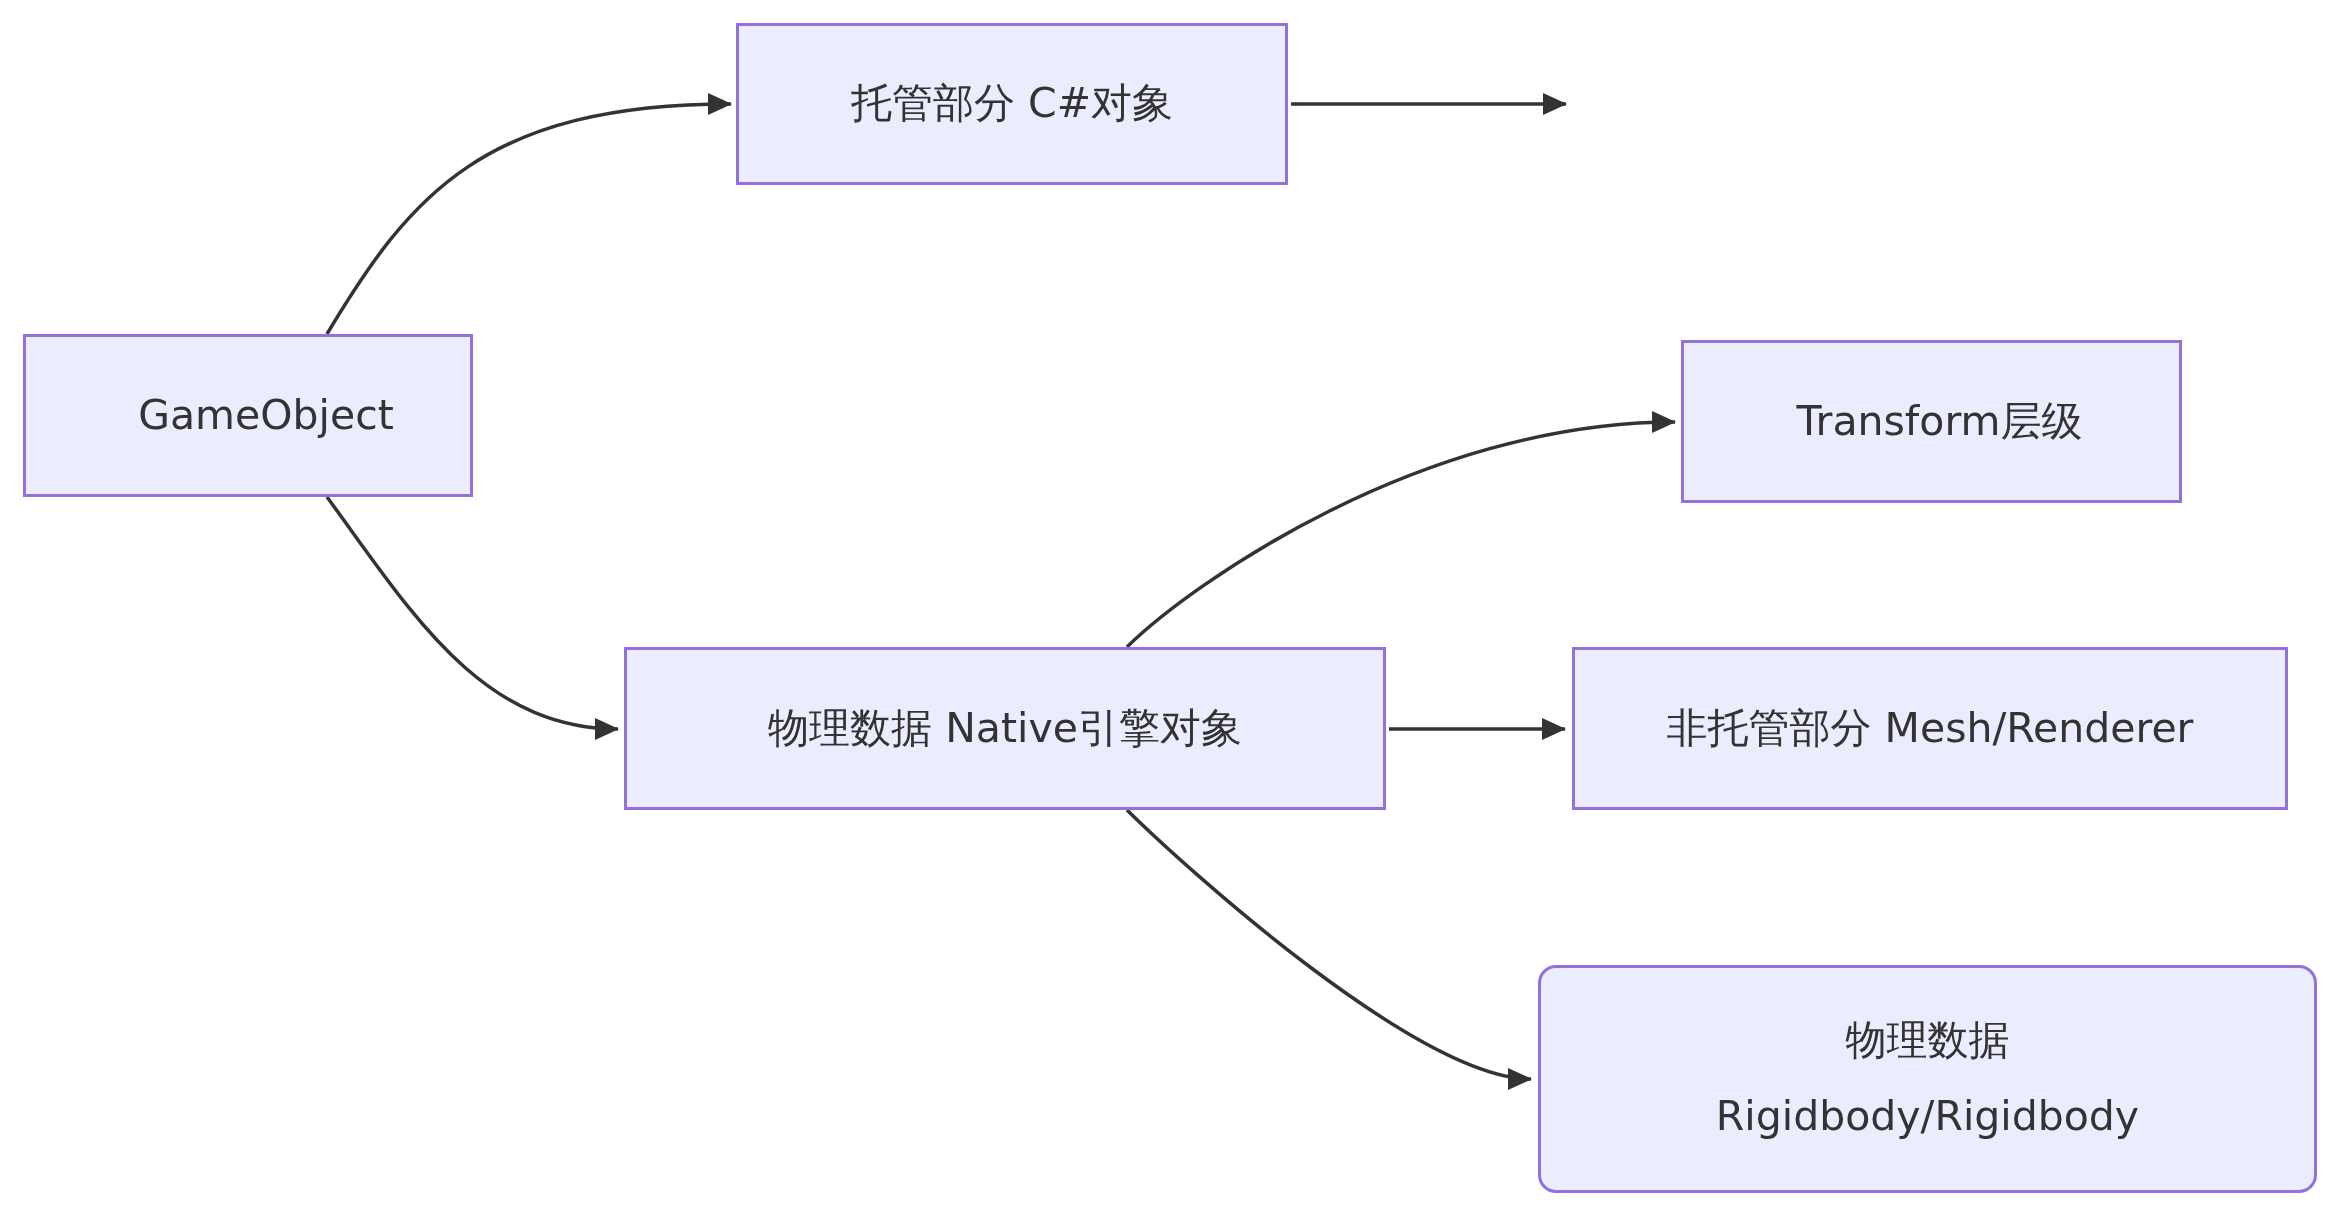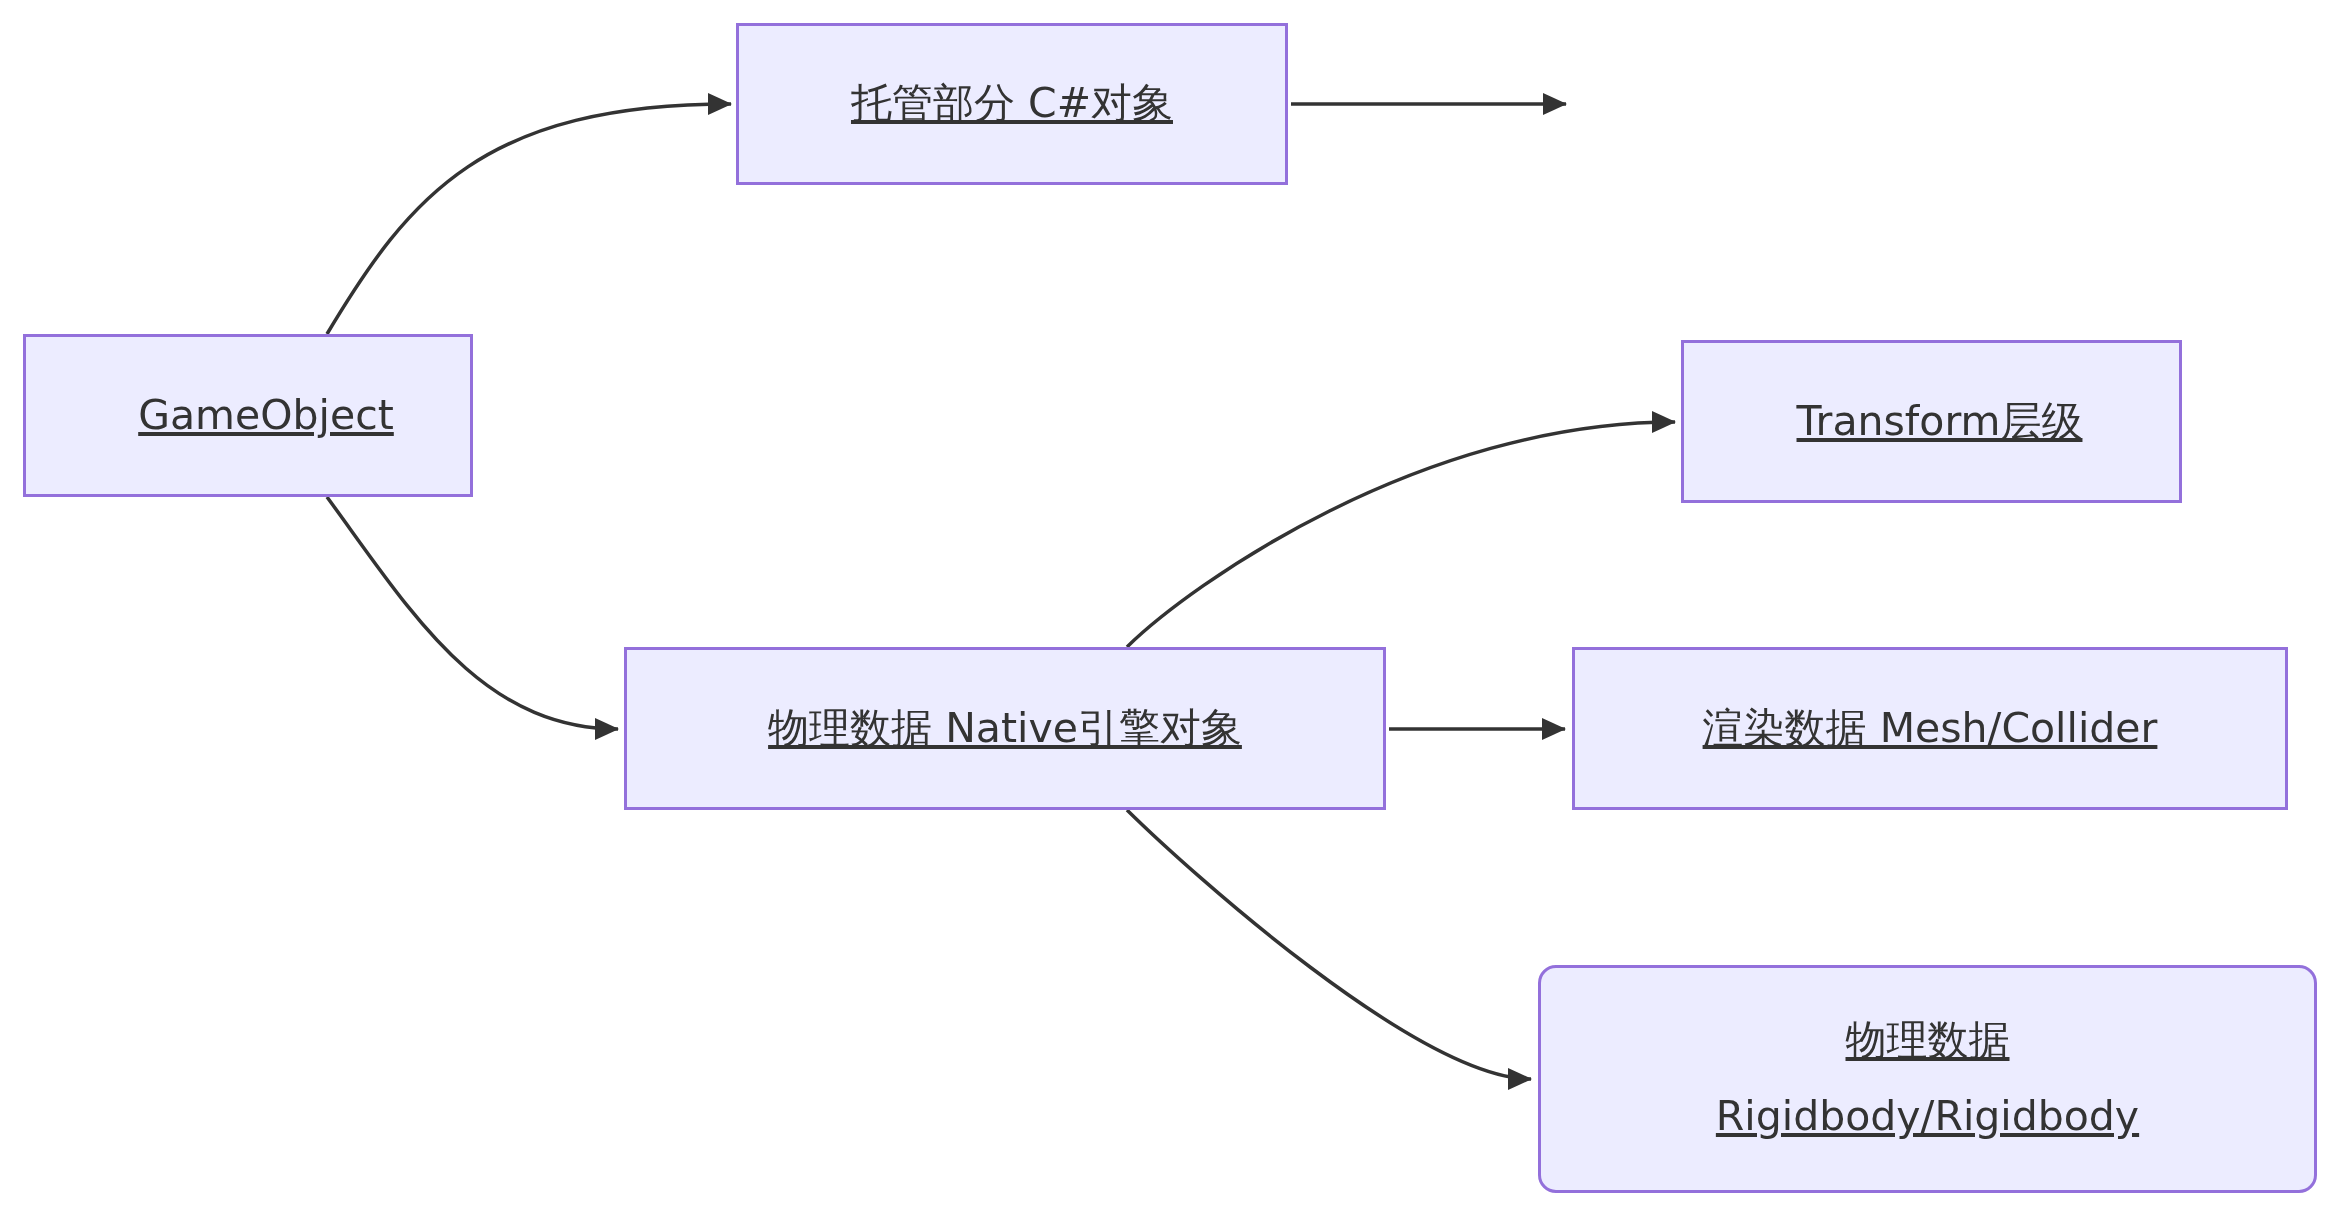--- a/index.html
+++ b/index.html
@@ -34,21 +34,20 @@
     border: 3px solid #9370DB;
     color: #333333;
     font-size: 41px;
     line-height: 1.25;
     display: flex;
     flex-direction: column;
     align-items: center;
     justify-content: center;
     text-align: center;
     white-space: nowrap;
-    text-decoration: underline;
   }
   #n-gameobject { left: 23px;   top: 334px; width: 450px; height: 163px; padding-left: 36px; }
   #n-managed    { left: 736px;  top: 23px;  width: 552px; height: 162px; }
   #n-mono       { left: 1573px; top: 23px;  width: 710px; height: 162px; }
   #n-transform  { left: 1681px; top: 340px; width: 501px; height: 163px; padding-left: 16px; }
   #n-unmanaged  { left: 624px;  top: 647px; width: 762px; height: 163px; }
   #n-render     { left: 1572px; top: 647px; width: 716px; height: 163px; }
   #n-physics    { left: 1538px; top: 965px; width: 779px; height: 228px; line-height: 1.85; border-radius: 18px; }
 </style>
 </head>
@@ -87,21 +86,21 @@
 
   <div class="node" id="n-transform">
     <span>Transform层级</span>
   </div>
 
   <div class="node" id="n-unmanaged">
     <span>物理数据 Native引擎对象</span>
   </div>
 
   <div class="node" id="n-render">
-    <span>渲染数据 Mesh/Collider</span>
+    <span>非托管部分 Mesh/Renderer</span>
   </div>
 
   <div class="node" id="n-physics">
     <span>物理数据</span>
     <span>Rigidbody/Rigidbody</span>
   </div>
 
 </div>
 
 </body></html>

